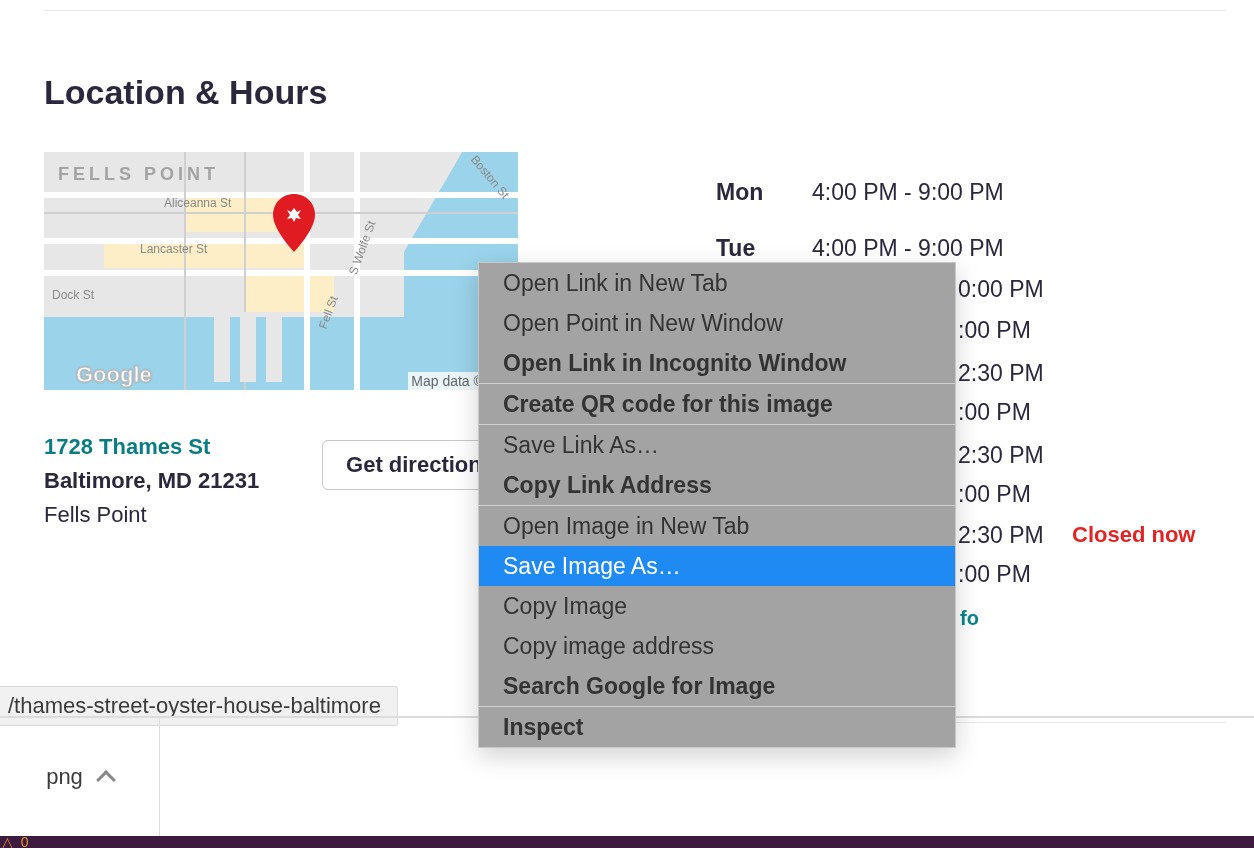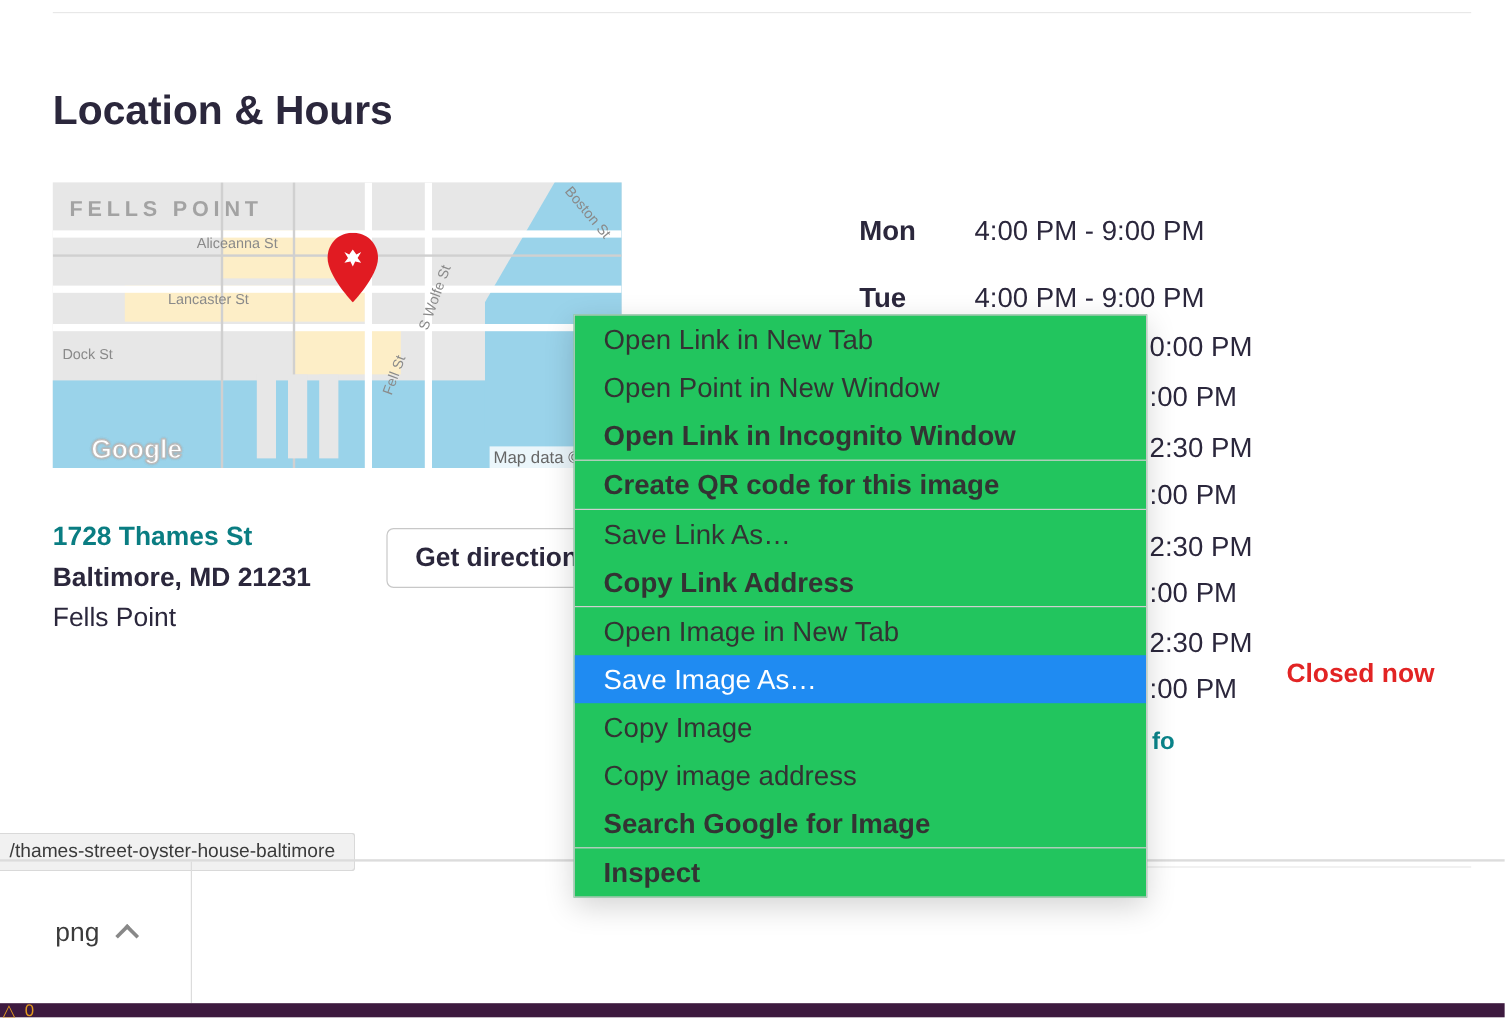--- a/index.html
+++ b/index.html
@@ -80,36 +80,36 @@
 
   
   .hours {
     position:absolute; left: 716px; top: 164px;
     font-size: 23px;
     color:#2b273c;
   }
   .hours-row { display:flex; height:56px; align-items:center; }
   .hours .day { width: 96px; font-weight:600; }
   .hours .time { width: 240px; }
-  .status { color:#e22424; position:absolute; left:1072px; top:522px; font-size:22px; font-weight:600;margin-top:26px; }
+  .status { color:#e22424; position:absolute; left:1072px; top:522px; font-size:22px; font-weight:600; }
   .edit-link {
     color:#0a848a; position:absolute; left:960px; top:607px; font-size:20px; font-weight:600;
   }
 
   .divider2 {
     position:absolute; left:716px; right:28px; top:722px;
     border-top: 1px solid #e8e8e8;
   }
 
   
   .urlchip {
     position:absolute; left:0; bottom:122px;
     background:#f1f1f1; border:1px solid #d9d9d9; border-left:none;
     border-radius:0 3px 3px 0;
-    padding:6px 16px 6px 8px; font-size:16px; color:#3b3b3b;
+    padding:6px 16px 6px 8px; font-size:22px; color:#3b3b3b;
     font-family: Arial, sans-serif;
   }
 
   
   .shelf {
     position:absolute; left:0; right:0; bottom:12px; height:120px;
     border-top:2px solid #dcdcdc;
   }
   .shelf .entry {
     position:absolute; left:0; bottom:0; top:0; width:160px;
@@ -124,21 +124,21 @@
     background:#3d1a3f;
   }
   .tri {
     position:absolute; left:2px; top:-2px;
     font-size:14px; color:#e19a1f; letter-spacing:2px;
   }
 
   
   .ctxmenu {
     position:absolute; left:478px; top:262px; width:478px;
-    background:#22c55e; border:1px solid #c8c8c8;
+    background:#a3a3a3; border:1px solid #c8c8c8;
     box-shadow: 0 8px 24px rgba(0,0,0,0.18);
     font-family: -apple-system, BlinkMacSystemFont, "Helvetica Neue", Arial, sans-serif;
     font-size:23px;
     color:#333;
   }
   .ctxmenu .sep { height:1px; background:#d0d0d0; }
   .ctxmenu .item {
     padding: 5px 24px; line-height:30px;
     cursor:default;
   }

